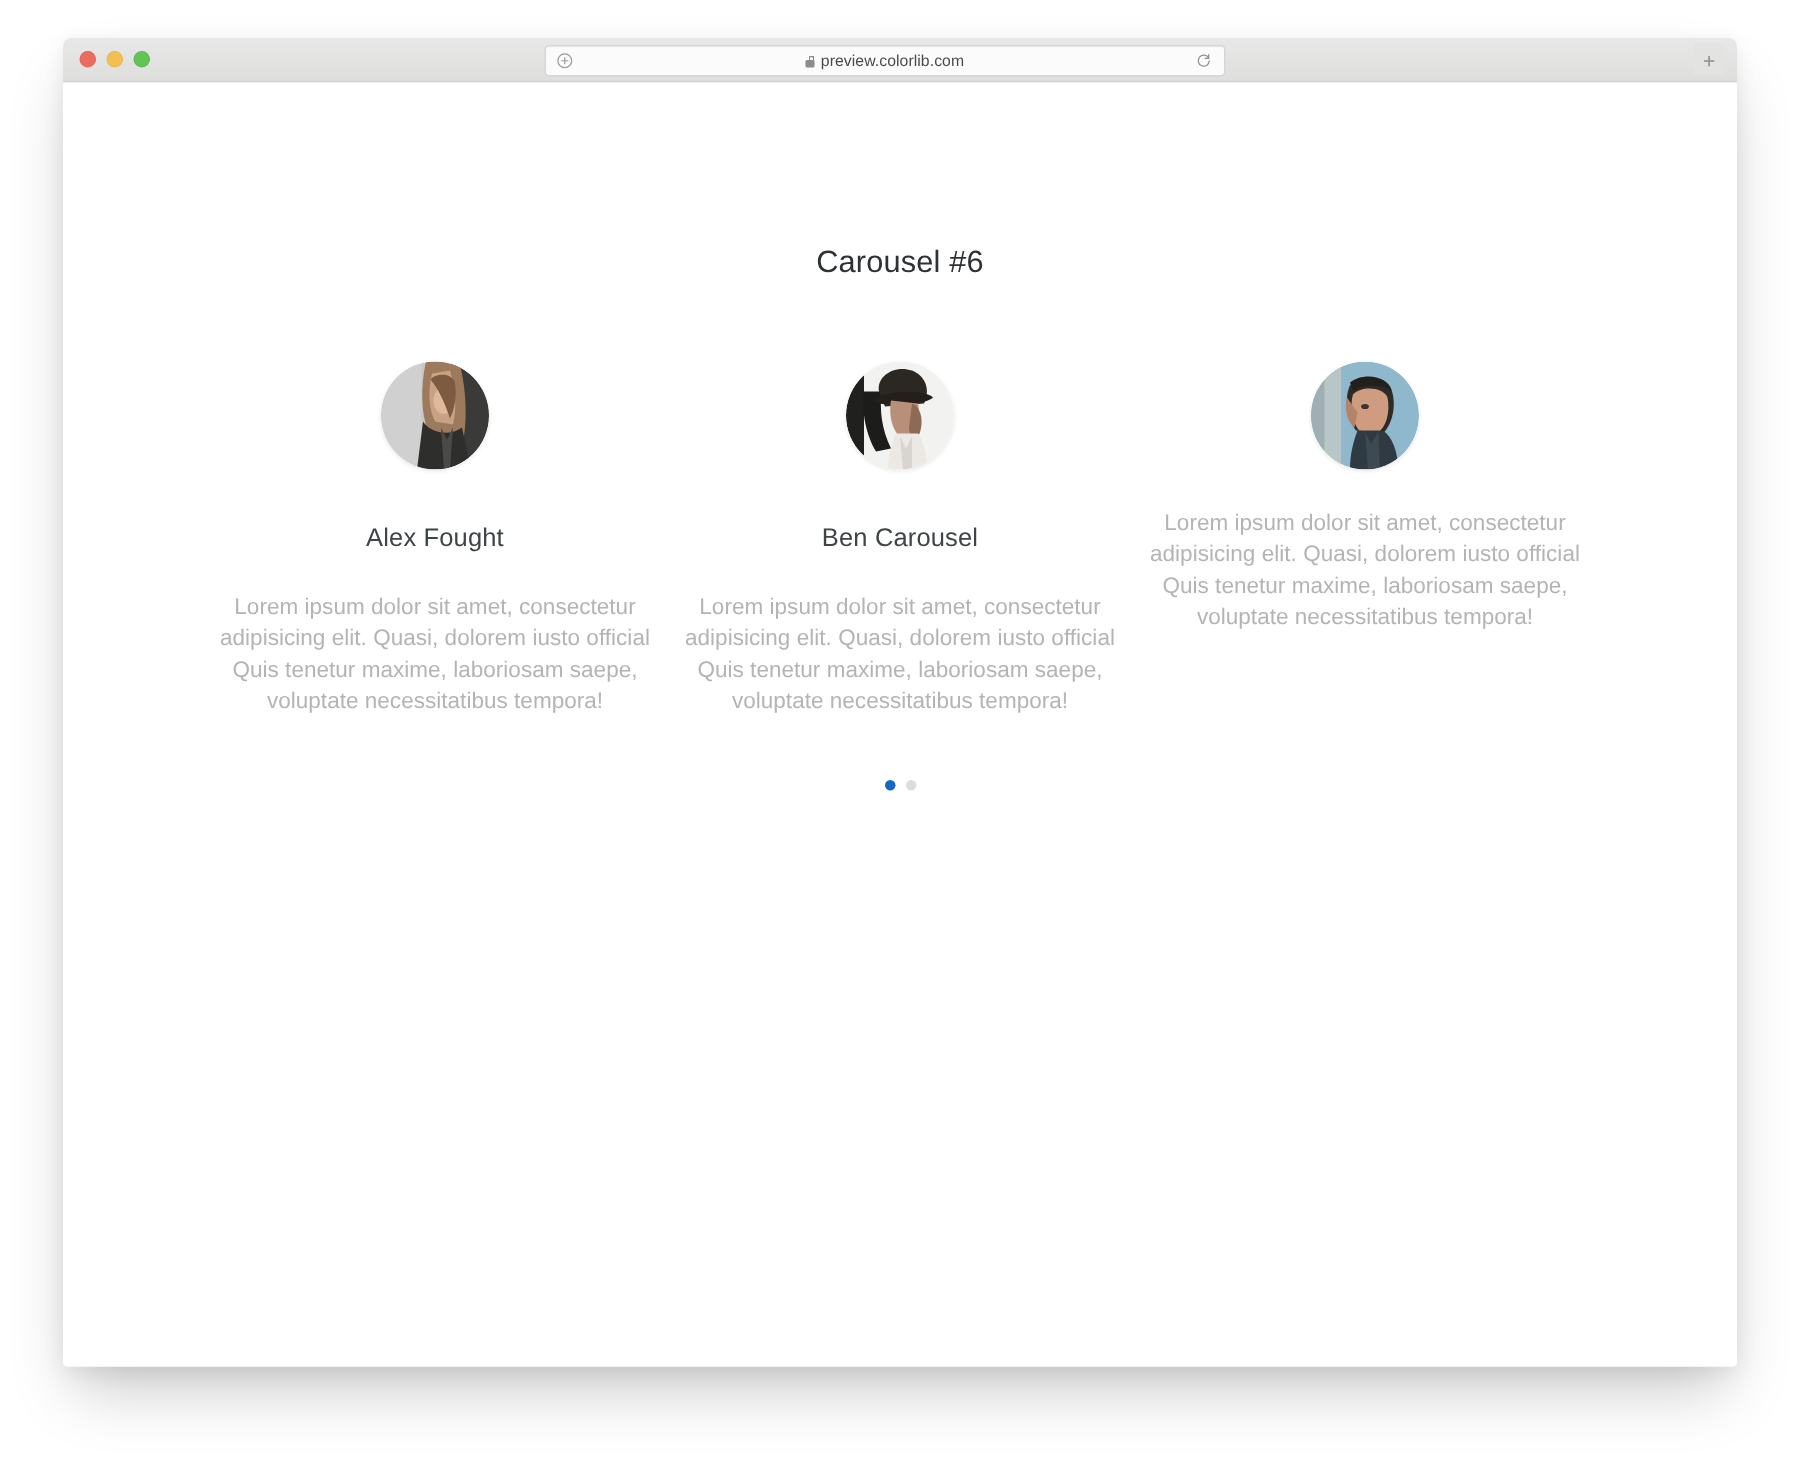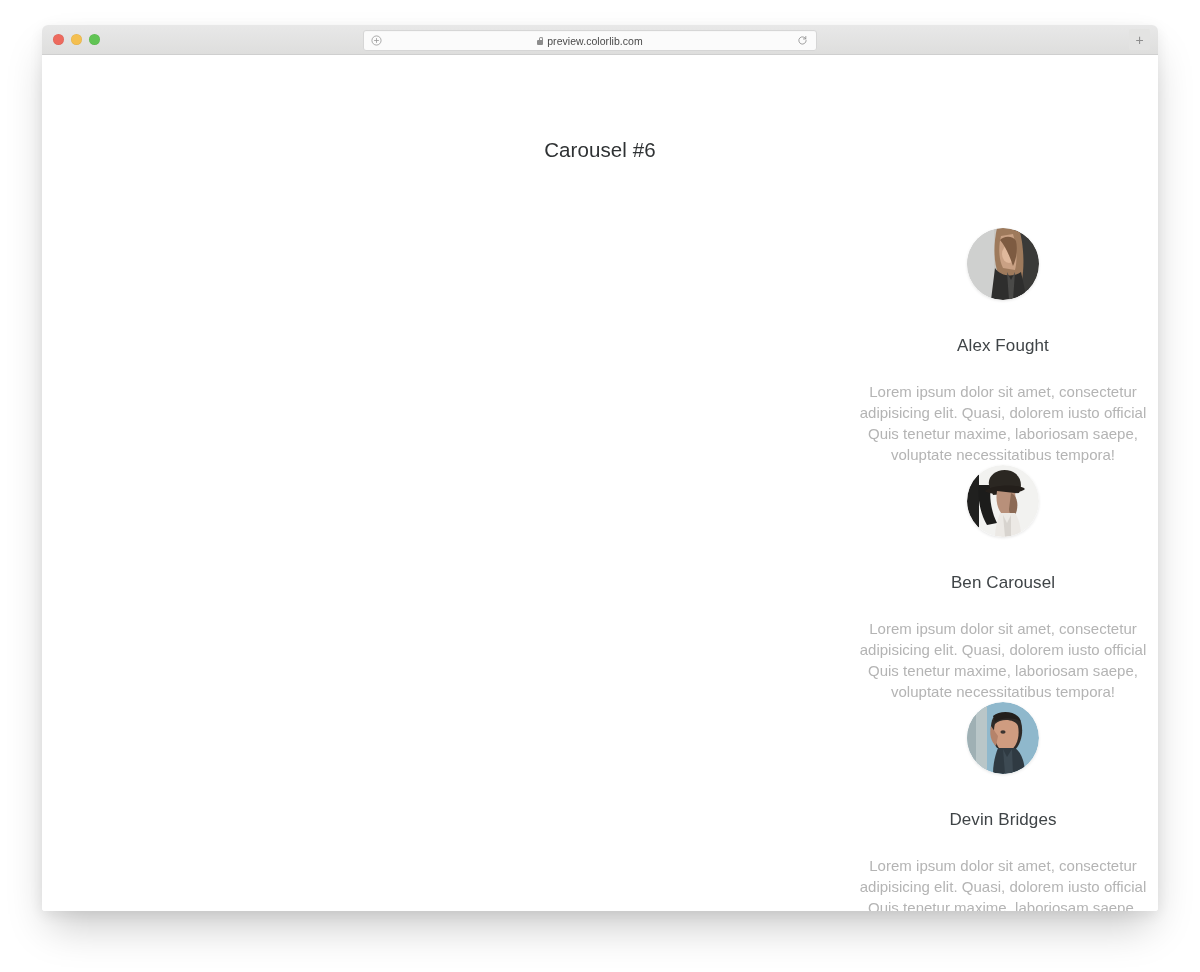--- a/index.html
+++ b/index.html
@@ -145,31 +145,30 @@
     height: 857px;
     background: #ffffff;
     overflow: hidden;
   }
 
   .section-title {
     text-align: center;
     font-size: 20.5px;
     color: #2f3234;
     font-weight: 400;
-    margin: 12px;
-    padding-top: 71px;
+    margin: 0;
+    padding-top: 108px;
     letter-spacing: 0.1px;
   }
 
   .carousel {
     display: flex;
     justify-content: center;
-    align-items: flex-end;
+    align-items: flex-start;
     padding-top: 54px;
-    flex-direction: column;
   }
 
   .slide {
     width: 290px;
     text-align: center;
     padding: 0 10px;
     box-sizing: content-box;
   }
 
   .avatar {
@@ -323,21 +322,20 @@
               <path d="M26 16 C34 8 50 10 54 20 C57 30 54 42 48 48 L30 46 C24 38 22 24 26 16 Z" fill="#2e2a27"></path>
               <path d="M28 22 C34 16 48 17 51 24 C53 34 50 44 44 48 L32 46 C27 40 26 28 28 22 Z" fill="#cf9c80"></path>
               <path d="M24 24 C22 32 24 40 29 44 L31 34 Z" fill="#b5836a"></path>
               <path d="M26 14 C34 7 52 9 54 20 C50 16 36 14 28 20 Z" fill="#221f1c"></path>
               <ellipse cx="36" cy="30" rx="2.6" ry="1.7" fill="#3b3430"></ellipse>
               <path d="M31 46 C28 54 26 62 26 72 H58 C58 60 54 50 48 46 Z" fill="#2f3a42"></path>
               <path d="M36 47 L40 55 L45 47 L46 72 H38 Z" fill="#3d4a53"></path>
             </g>
           </svg>
         </div>
-        <h3 class="slide-name">Devin Bridges</h3>
         <p class="slide-text">Lorem ipsum dolor sit amet, consectetur adipisicing elit. Quasi, dolorem iusto official Quis tenetur maxime, laboriosam saepe, voluptate necessitatibus tempora!</p>
       </div>
 
     </div>
 
     <div class="pagination">
       <span class="page-dot active"></span>
       <span class="page-dot inactive"></span>
     </div>
 

